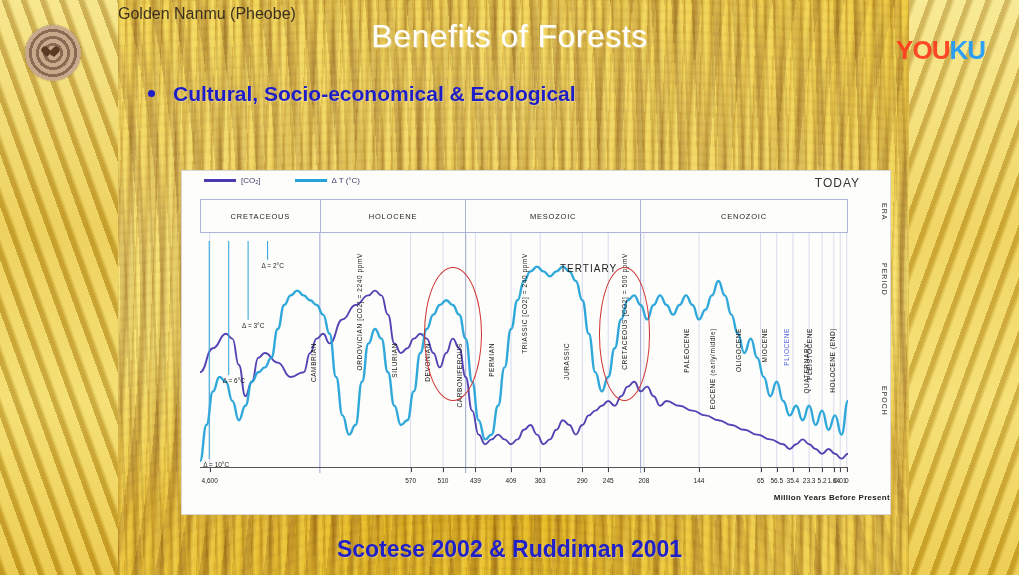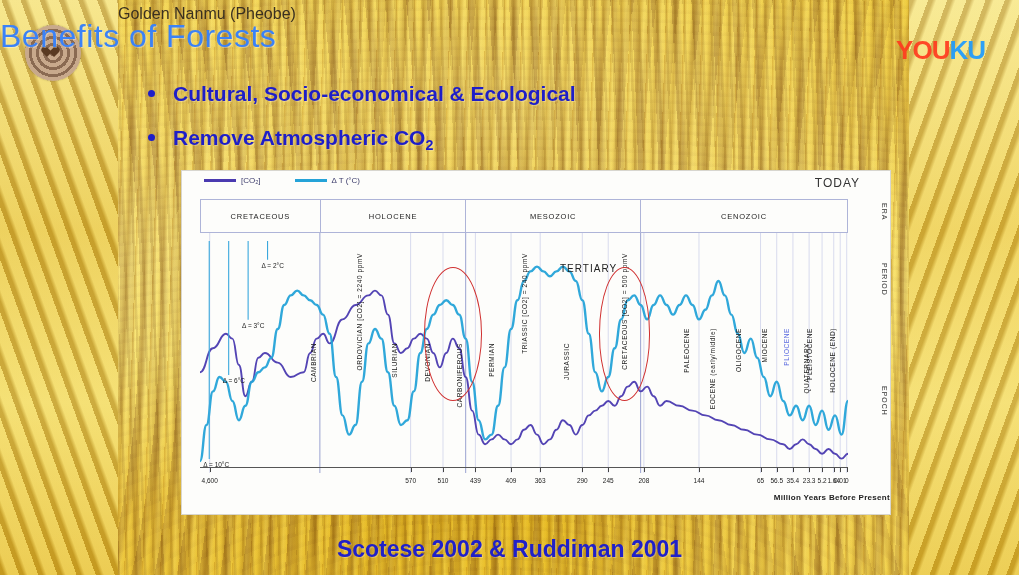--- a/index.html
+++ b/index.html
@@ -116,22 +116,23 @@
   .author {
     position: absolute;
     left: 118px; top: 5px;
     font-size: 16px;
     color: #3a3020;
     font-family: "Liberation Sans", sans-serif;
   }
   .title {
     position: absolute;
     left: 0; right: 0; top: 18px;
+    text-align: center;
     font-size: 32px;
-    color: #3b82f6;
+    color: #ffffff;
     letter-spacing: 0.5px;
     text-shadow: 1px 1px 0 rgba(255,255,255,0.35);
   }
   .youku {
     position: absolute;
     right: 34px; top: 35px;
     font-size: 26px;
     font-weight: bold;
     letter-spacing: -1px;
     opacity: 0.92;
@@ -272,24 +273,20 @@
   <div class="title">Benefits of Forests</div>
 
   <div class="youku">
     <span class="y1">YOU</span><span class="y2">KU</span>
   </div>
 
   <div class="bullets">
     <div class="bullet-row">
       <span class="bullet-dot"></span>
       <span class="bullet-text"><span>Cultural, Socio-economical &amp; Ecological</span></span>
-    </div>
-    <div class="bullet-row">
-      <span class="bullet-dot"></span>
-      <span class="bullet-text"><span>Remove Atmospheric CO</span><sub>2</sub></span>
     </div>
   </div>
 
   <div class="chart-panel">
 
     <div class="legend">
       <span class="legend-item">
         <span class="legend-swatch co2"></span>
         <span>[CO₂]</span>
       </span>

